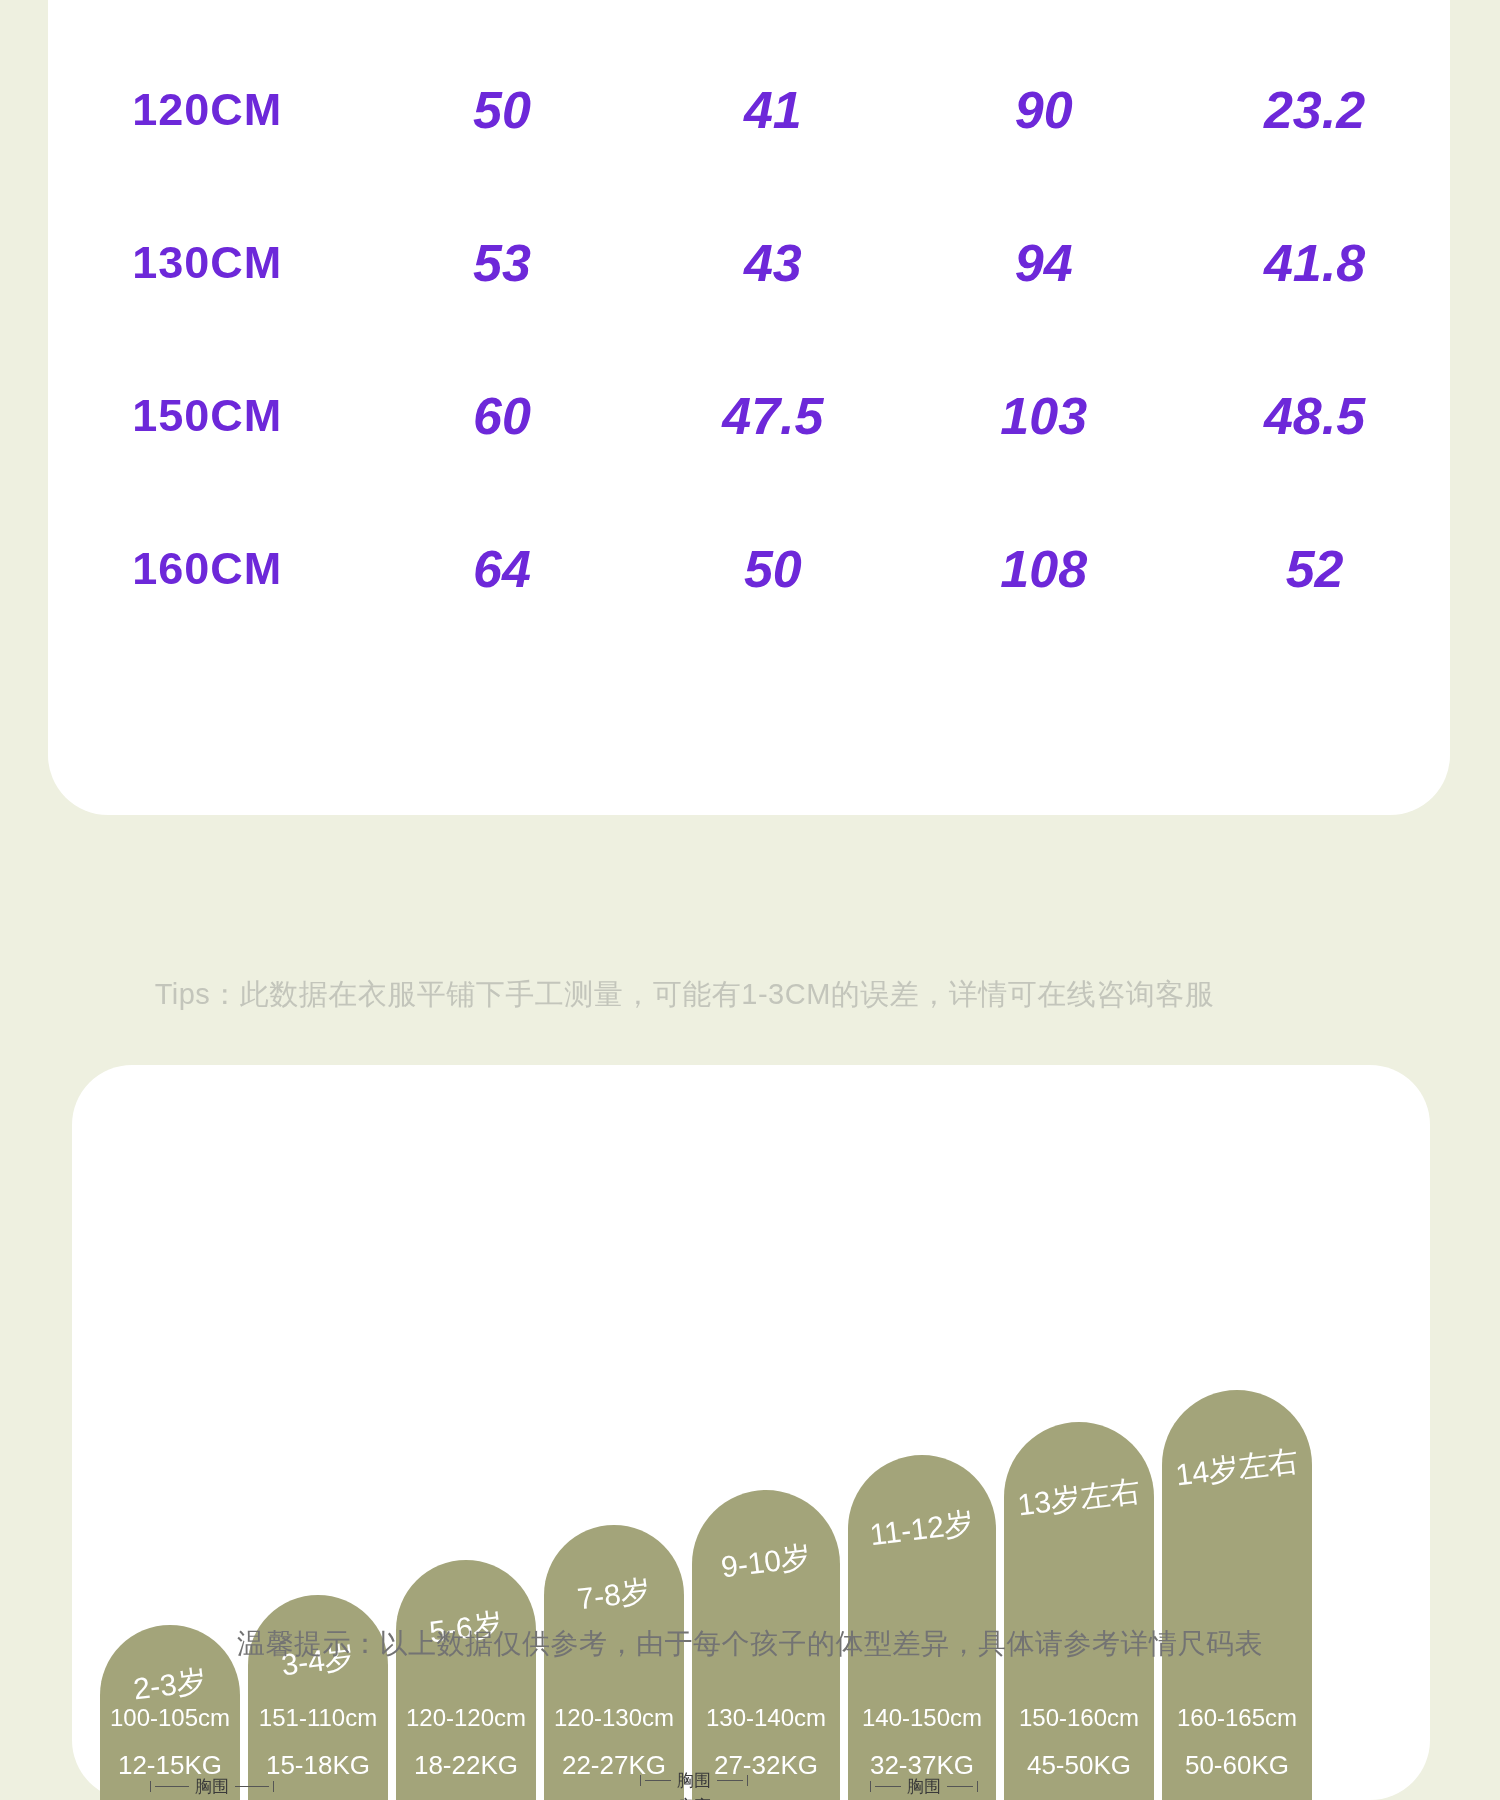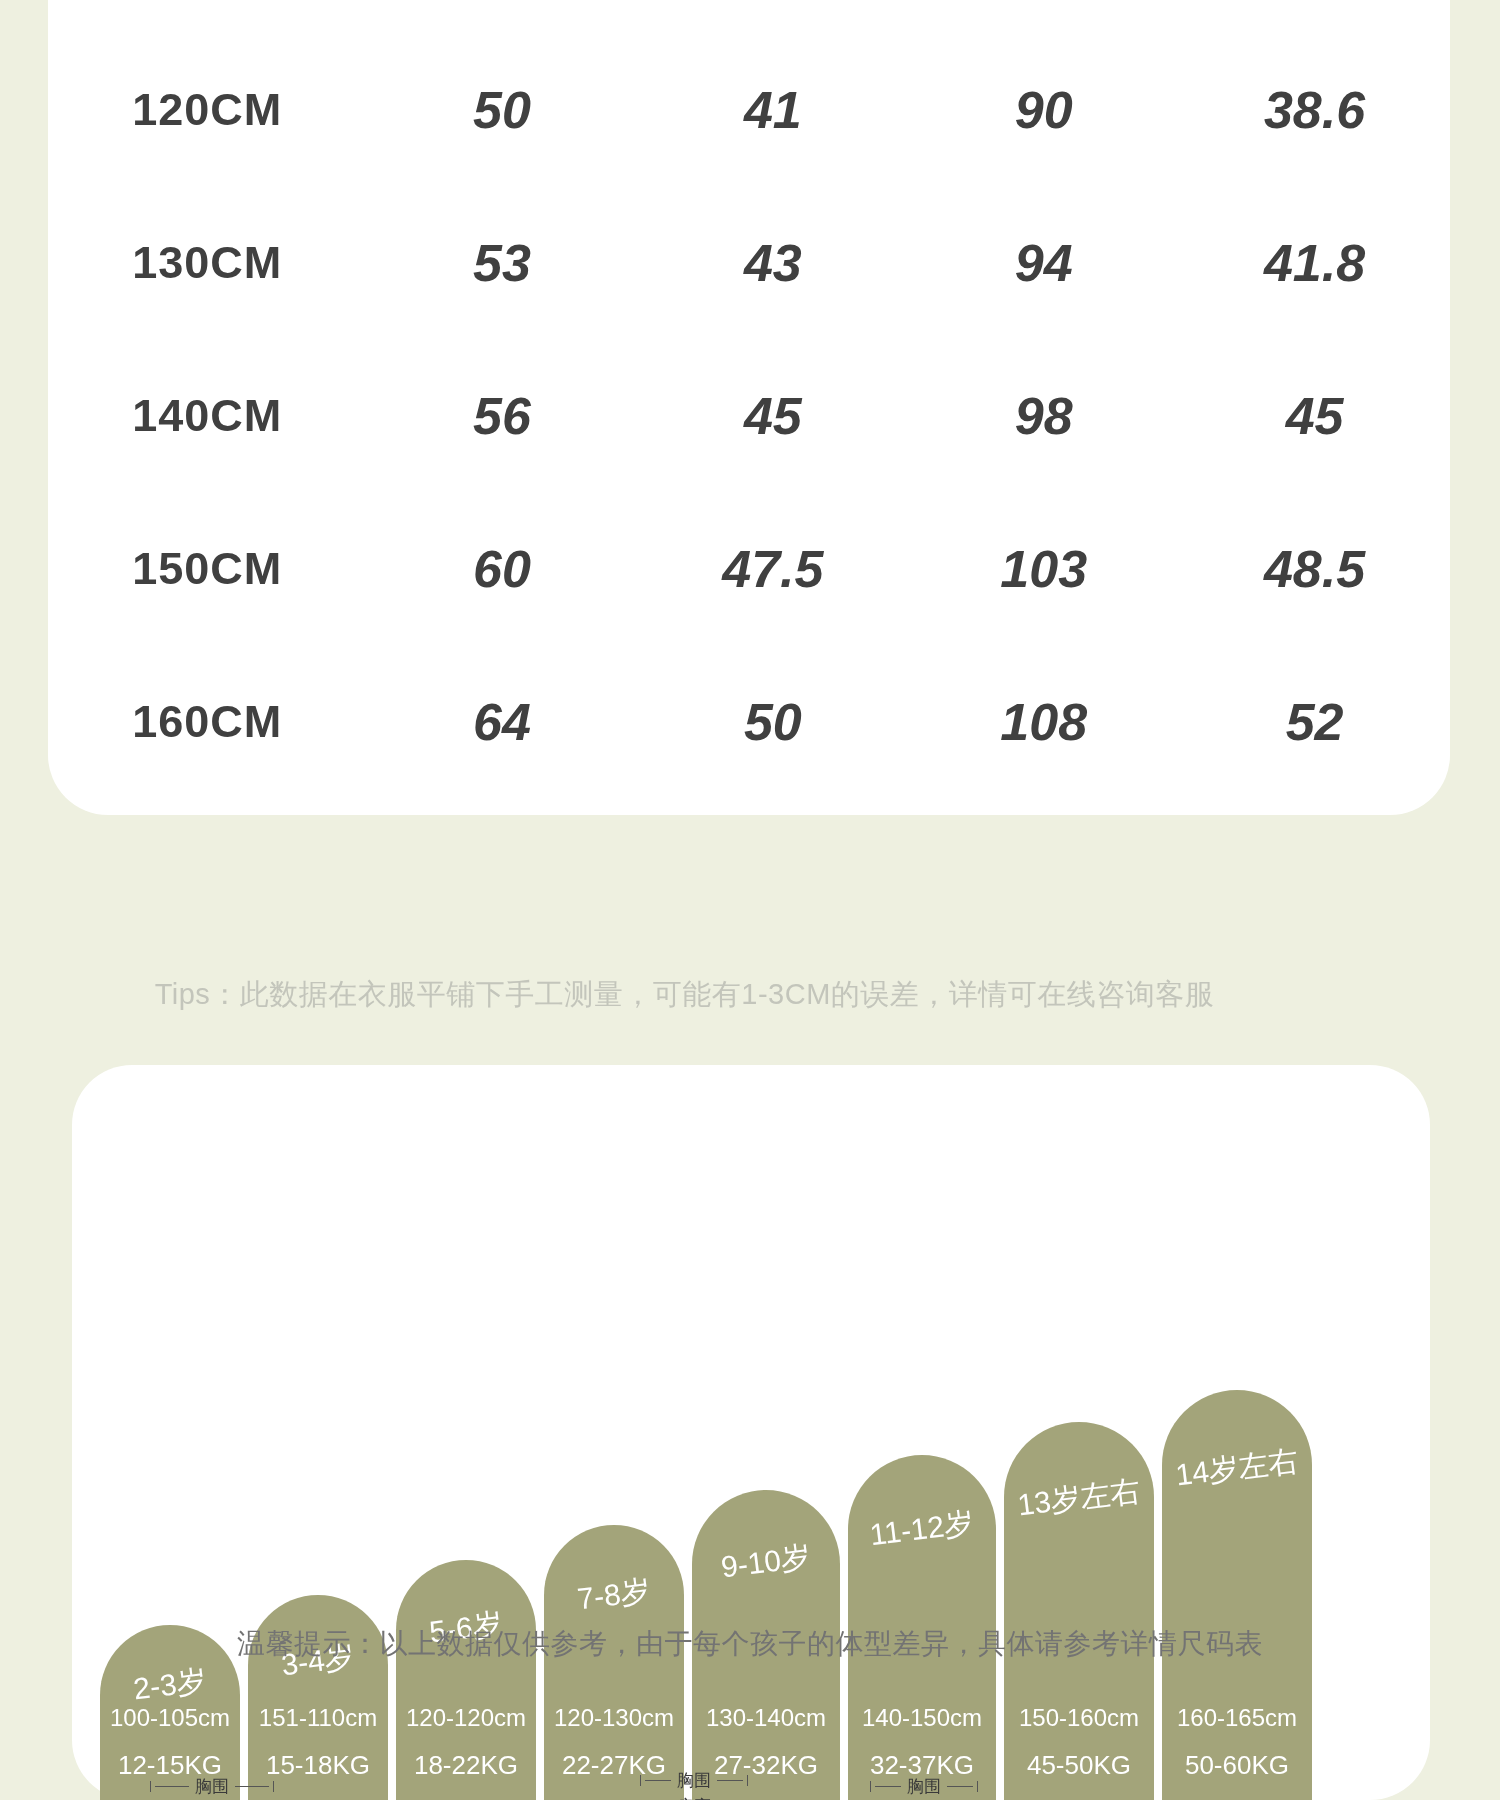--- a/index.html
+++ b/index.html
@@ -35,21 +35,21 @@
     left: 0;
     top: 0;
     width: 100%;
     border-collapse: collapse;
   }
   .size-table tr { height: 153px; }
   .size-table td {
     text-align: center;
     vertical-align: middle;
     font-weight: 700;
-    color: #404040;
+    color: #6d28d9;
     font-family: "Liberation Sans", "DejaVu Sans", sans-serif;
   }
   .size-table td.col-size {
     width: 300px;
     font-size: 45px;
     letter-spacing: 1px;
   }
   .size-table td.col-val {
     width: 255px;
     font-size: 52px;
@@ -198,37 +198,30 @@
           <td class="col-val">47</td>
           <td class="col-val">39</td>
           <td class="col-val">86</td>
           <td class="col-val">35.4</td>
         </tr>
         <tr>
           <td class="col-size">120CM</td>
           <td class="col-val">50</td>
           <td class="col-val">41</td>
           <td class="col-val">90</td>
-          <td class="col-val">38.6</td>
+          <td class="col-val">23.2</td>
         </tr>
         <tr>
           <td class="col-size">130CM</td>
           <td class="col-val">53</td>
           <td class="col-val">43</td>
           <td class="col-val">94</td>
           <td class="col-val">41.8</td>
         </tr>
         <tr>
-          <td class="col-size">140CM</td>
-          <td class="col-val">56</td>
-          <td class="col-val">45</td>
-          <td class="col-val">98</td>
-          <td class="col-val">45</td>
-        </tr>
-        <tr>
           <td class="col-size">150CM</td>
           <td class="col-val">60</td>
           <td class="col-val">47.5</td>
           <td class="col-val">103</td>
           <td class="col-val">48.5</td>
         </tr>
         <tr>
           <td class="col-size">160CM</td>
           <td class="col-val">64</td>
           <td class="col-val">50</td>

